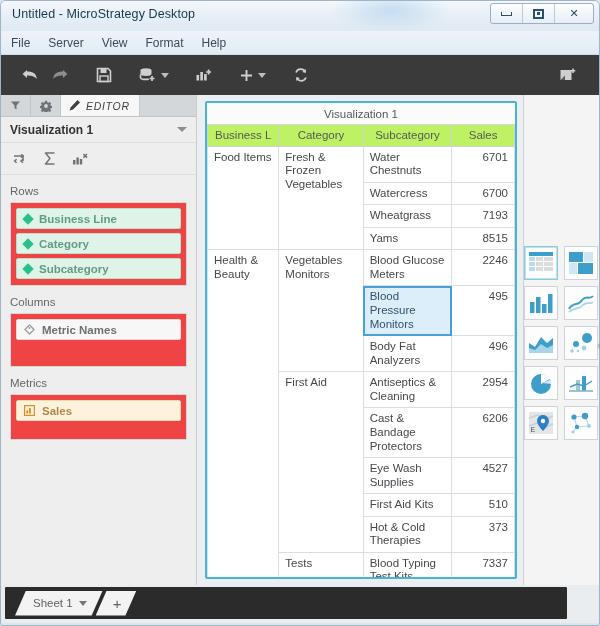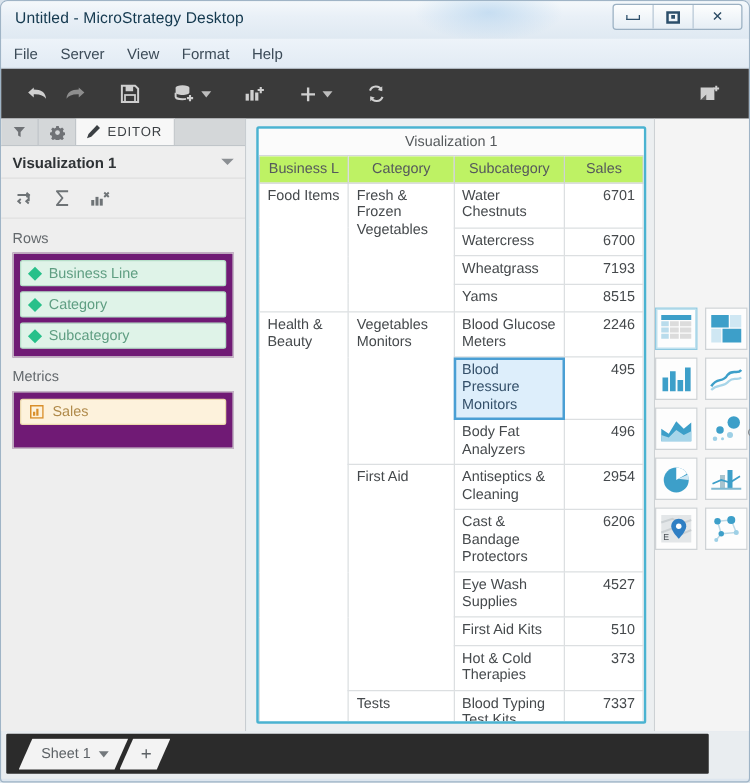--- a/index.html
+++ b/index.html
@@ -95,42 +95,44 @@
   }
   .ed-tab {
     width: 30px; display: flex; align-items: center; justify-content: center;
     border-right: 1px solid #c0c5c9; color: #6f7276;
   }
   .ed-tab.active {
     background: #f7f7f7; color: #3b3f43;
     width: auto; padding: 0 9px 0 7px; gap: 5px;
     font-size: 10.5px; letter-spacing: .7px;
     border-right: 1px solid #c6cacd;
+    font-style: italic;
   }
   .viz-select {
     height: 26px; padding: 0 9px;
     display: flex; align-items: center; justify-content: space-between;
     background: #eeeeee; border-bottom: 1px solid #dedede;
   }
   .viz-select .vname { font-size: 12px; color: #2f3336; font-weight: bold; }
   .vs-caret {
     width: 0; height: 0;
     border-left: 5px solid transparent; border-right: 5px solid transparent;
     border-top: 5px solid #8b8f93;
   }
   .ed-tools {
     height: 32px; display: flex; align-items: center; gap: 15px;
     padding-left: 12px; border-bottom: 1px solid #dfdfdf;
   }
   .ed-tool { color: #6e7376; font-size: 13px; display: flex; align-items: center; }
   .drop-section { padding: 10px 9px 0 9px; }
   .drop-label { font-size: 11.5px; color: #63686c; margin-bottom: 5px; }
   .drop-zone {
-    background: #701a75; border: 1px solid #d6d6d6;
+    background: #ef4444; border: 1px solid #d6d6d6;
     padding: 5px 5px 6px 5px;
+    font-weight: bold;
   }
   .zone-rows { min-height: 80px; }
   .zone-cols { min-height: 54px; }
   .zone-metrics { min-height: 46px; }
   .pill {
     height: 21px; display: flex; align-items: center; gap: 7px;
     padding: 0 7px; margin-bottom: 4px; font-size: 11.5px;
     border-radius: 2px;
   }
   .pill:last-child { margin-bottom: 0; }
@@ -400,20 +402,32 @@
             <span class="dia"></span>
             <span>Category</span>
           </div>
           <div class="pill pill-attr">
             <span class="dia"></span>
             <span>Subcategory</span>
           </div>
         </div>
       </div>
 
+      <div class="drop-section">
+        <div class="drop-label">Columns</div>
+        <div class="drop-zone zone-cols">
+          <div class="pill pill-neutral">
+            <svg width="11" height="11" viewBox="0 0 11 11">
+              <path d="M1 5.5 L5.5 1 L10 5.5 L5.5 10 Z" fill="none" stroke="#9aa0a4" stroke-width="1.3"></path>
+              <circle cx="5.5" cy="4" r="1" fill="#9aa0a4"></circle>
+            </svg>
+            <span>Metric Names</span>
+          </div>
+        </div>
+      </div>
 
       <div class="drop-section">
         <div class="drop-label">Metrics</div>
         <div class="drop-zone zone-metrics">
           <div class="pill pill-metric">
             <svg width="11" height="11" viewBox="0 0 11 11">
               <rect x="0.6" y="0.6" width="9.8" height="9.8" fill="none" stroke="#d98f2b" stroke-width="1.2"></rect>
               <rect x="2.4" y="5.4" width="1.8" height="3.2" fill="#d98f2b"></rect>
               <rect x="5" y="3" width="1.8" height="5.6" fill="#d98f2b"></rect>
             </svg>

